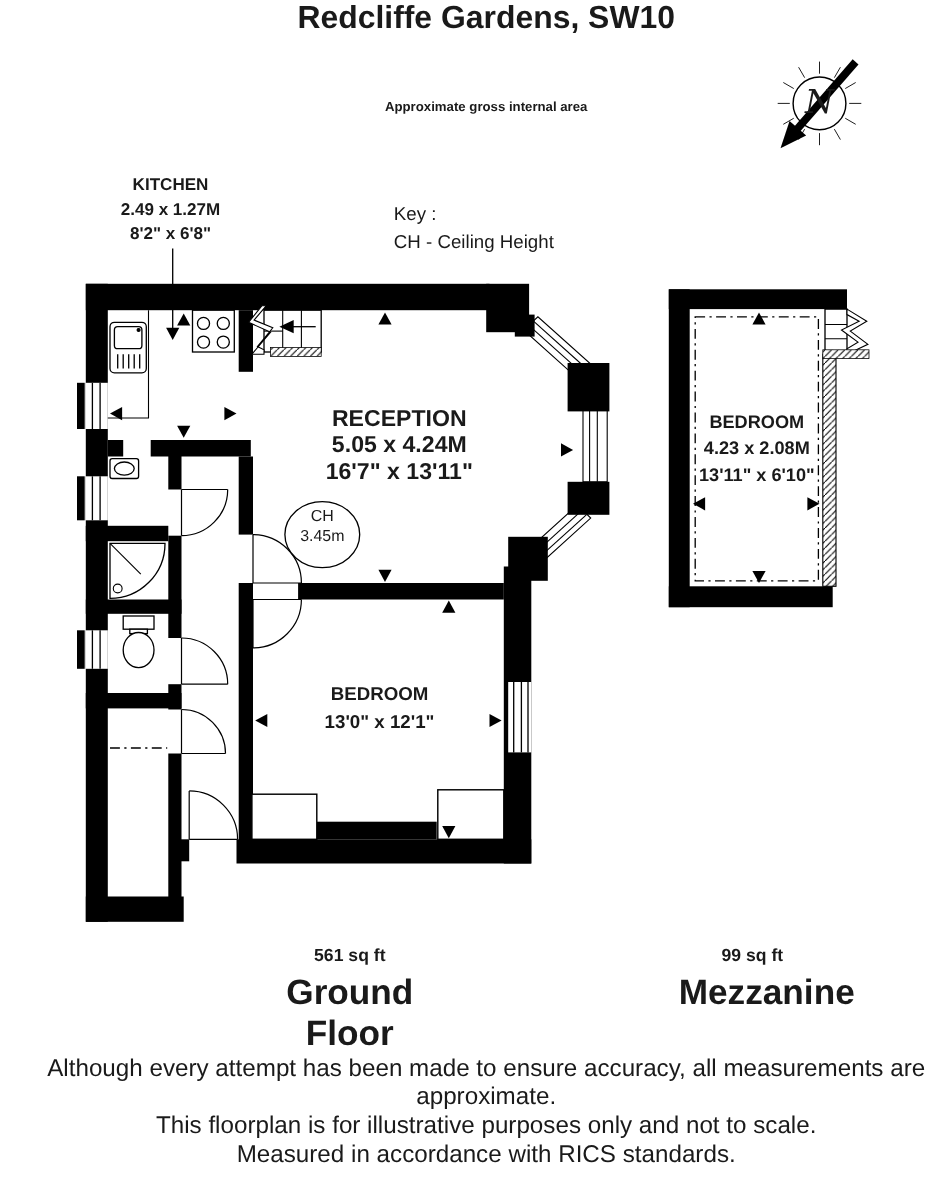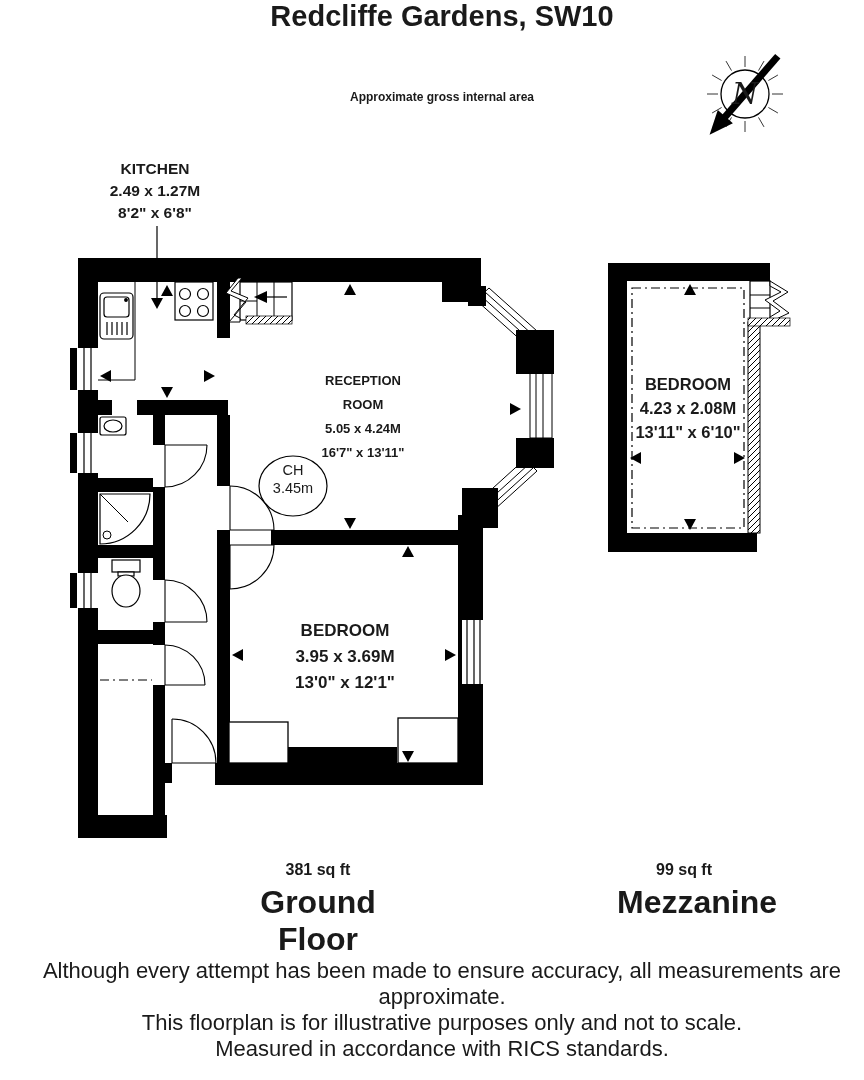--- a/index.html
+++ b/index.html
@@ -4,21 +4,21 @@
 <style>
   html,body{margin:0;padding:0;background:#fff;}
   .page{position:relative;width:864px;height:1080px;background:#fff;overflow:hidden;
         font-family:"Liberation Sans",sans-serif;color:#1a1a1a;padding-left:20px;}
   .abs{position:absolute;}
   .ctr{text-align:center;}
   .b{font-weight:bold;}
   svg{position:absolute;left:0;top:0;}
   .title{font-size:29px;letter-spacing:0px;}
   .sub{font-size:12px;}
-  .roomlbl{font-size:13px;line-height:24px;}
+  .roomlbl{font-size:21px;line-height:24px;}
   .roomlbl2{font-size:17px;line-height:26px;}
   .mezzlbl{font-size:16.5px;line-height:24px;}
   .kit{font-size:15.5px;line-height:22px;}
   .key{font-size:17px;line-height:25px;}
   .chtxt{font-size:14.5px;line-height:18px;}
   .sqft{font-size:16px;}
   .floorname{font-size:32px;}
   .disc{font-size:22px;line-height:26px;}
   .ncomp{font-size:30px;font-family:"DejaVu Serif",serif;font-style:italic;}
 </style>
@@ -227,48 +227,50 @@
 
   <div class="abs ctr title b" style="left:0;right:0;top:46;">Redcliffe Gardens, SW10</div>
   <div class="abs ctr sub b" style="left:0;right:0;top:90px;">Approximate gross internal area</div>
 
   <div class="abs ctr kit b" style="left:75px;width:160px;top:158px;">
     <div>KITCHEN</div>
     <div>2.49 x 1.27M</div>
     <div>8'2" x 6'8"</div>
   </div>
 
+  <div class="abs key" style="left:358px;top:182px;">
+    <div>Key :</div>
+    <div>CH - Ceiling Height</div>
+  </div>
 
   <div class="abs ncomp" style="left:725px;width:40px;top:76px;text-align:center;">N</div>
 
   <div class="abs ctr roomlbl b" style="left:263px;width:200px;top:369px;">
     <div>RECEPTION</div>
-    <div>ROOM</div>
     <div>5.05 x 4.24M</div>
     <div>16'7" x 13'11"</div>
   </div>
 
   <div class="abs ctr chtxt" style="left:253px;width:80px;top:461px;text-align:center;">
     <div>CH</div>
     <div>3.45m</div>
   </div>
 
   <div class="abs ctr roomlbl2 b" style="left:245px;width:200px;top:618px;">
     <div>BEDROOM</div>
-    <div>3.95 x 3.69M</div>
     <div>13'0" x 12'1"</div>
   </div>
 
   <div class="abs ctr mezzlbl b" style="left:588px;width:200px;top:372px;">
     <div>BEDROOM</div>
     <div>4.23 x 2.08M</div>
     <div>13'11" x 6'10"</div>
   </div>
 
-  <div class="abs ctr sqft b" style="left:218px;width:200px;top:861px;">381 sq ft</div>
+  <div class="abs ctr sqft b" style="left:218px;width:200px;top:861px;">561 sq ft</div>
   <div class="abs ctr floorname b" style="left:218px;width:200px;top:884px;">Ground Floor</div>
   <div class="abs ctr sqft b" style="left:584px;width:200px;top:861px;">99 sq ft</div>
   <div class="abs ctr floorname b" style="left:597px;width:200px;top:884px;">Mezzanine</div>
 
   <div class="abs ctr disc" style="left:0;right:0;top:958px;">
     <div>Although every attempt has been made to ensure accuracy, all measurements are approximate.</div>
     <div>This floorplan is for illustrative purposes only and not to scale.</div>
     <div>Measured in accordance with RICS standards.</div>
   </div>
 

